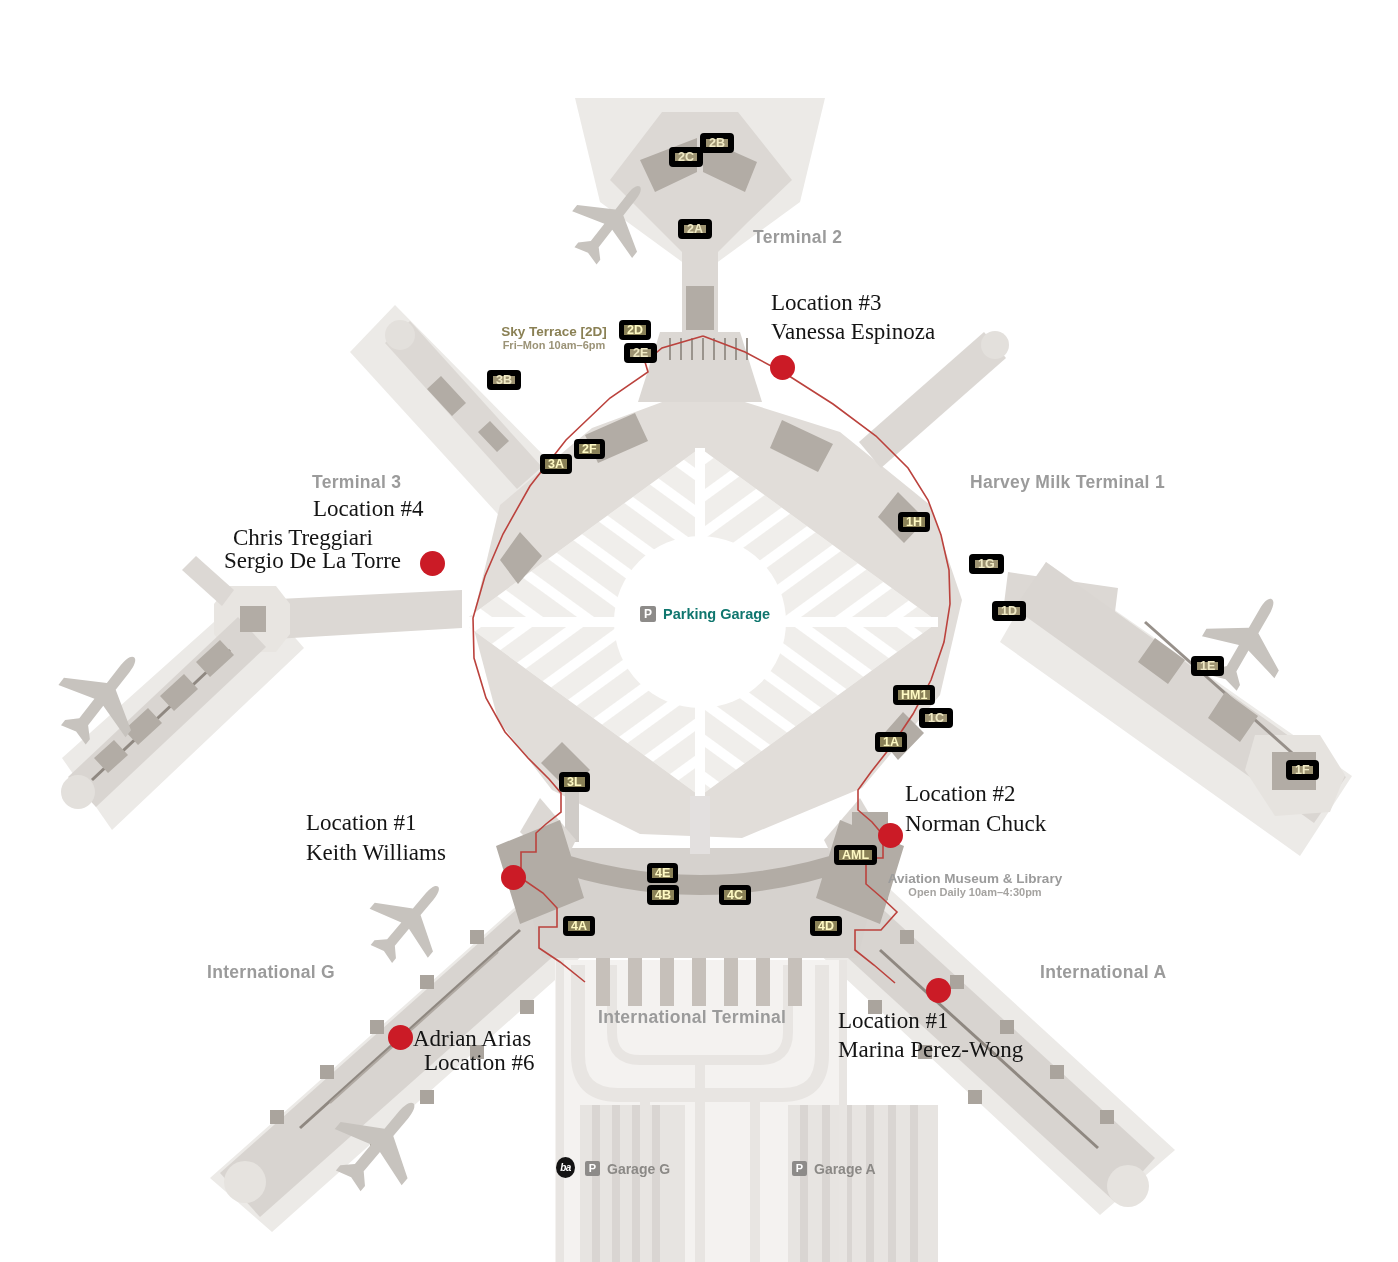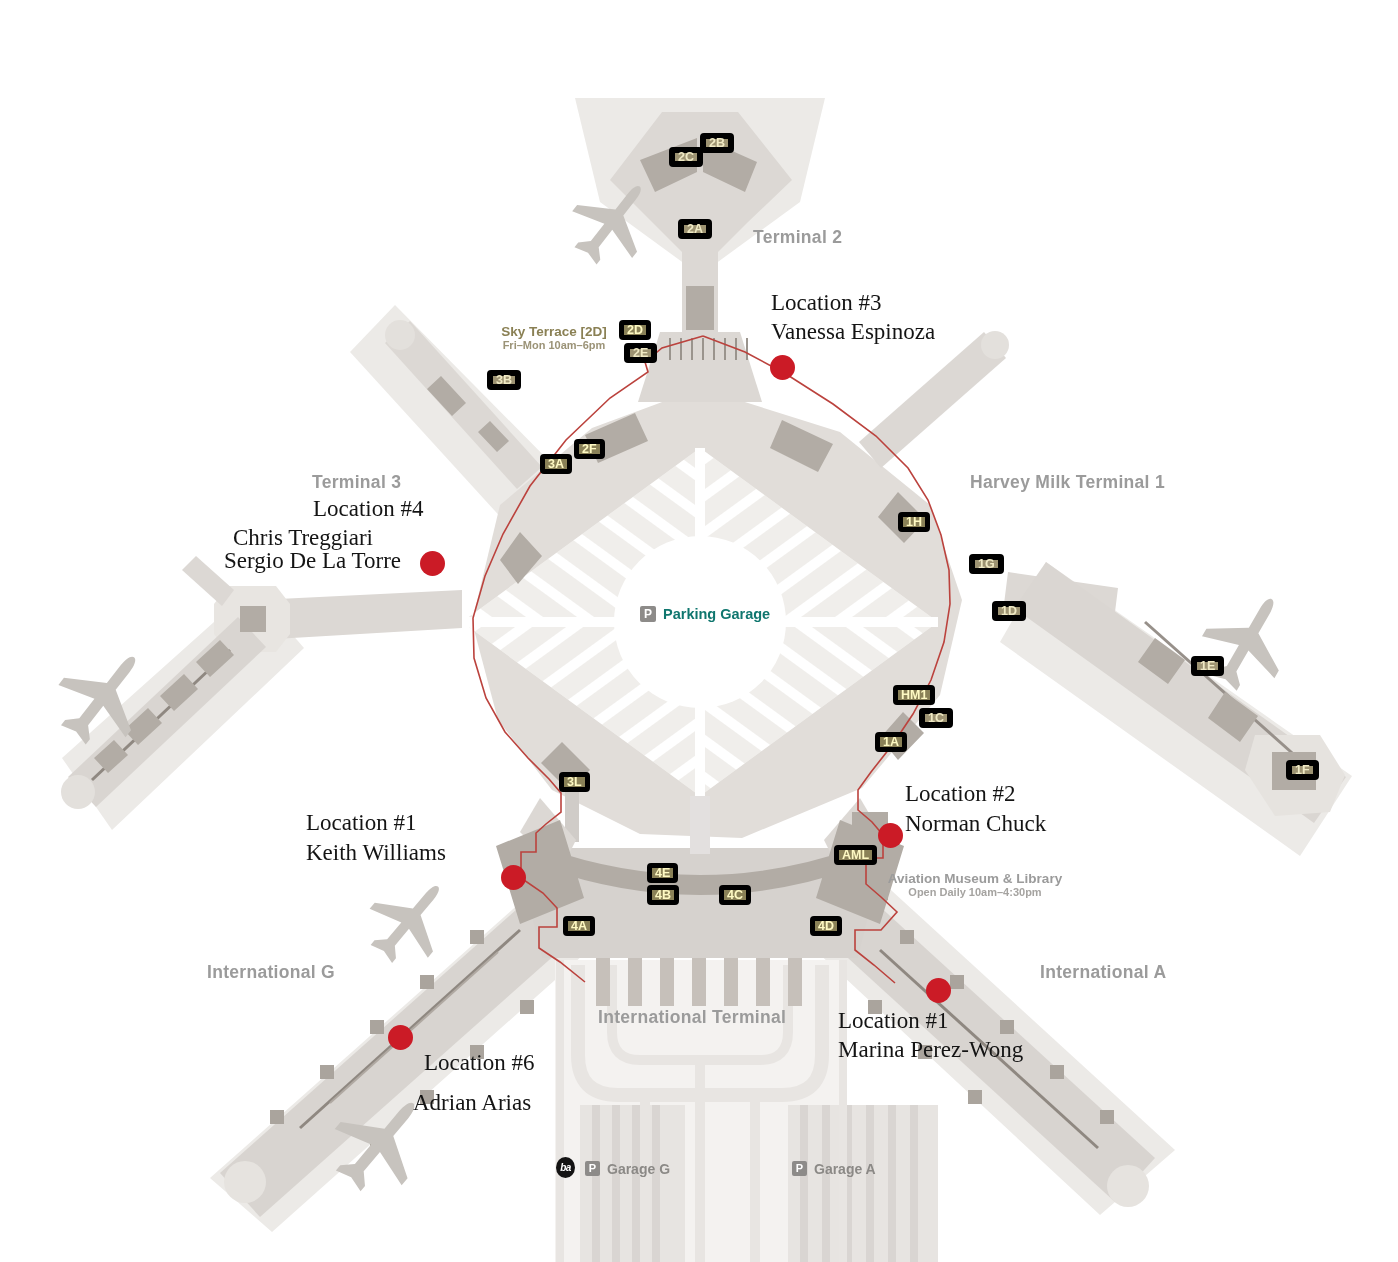--- a/index.html
+++ b/index.html
@@ -261,21 +261,21 @@
   <div class="lbl-serif" style="left:771px;top:319px">Vanessa Espinoza</div>
 
   <div class="lbl-serif" style="left:313px;top:496px">Location #4</div>
   <div class="lbl-serif" style="left:233px;top:525px">Chris Treggiari</div>
   <div class="lbl-serif" style="left:224px;top:548px">Sergio De La Torre</div>
 
   <div class="lbl-serif" style="left:306px;top:810px">Location #1</div>
   <div class="lbl-serif" style="left:306px;top:840px">Keith Williams</div>
 
   <div class="lbl-serif" style="left:424px;top:1050px">Location #6</div>
-  <div class="lbl-serif" style="left:413px;top:1090px">Adrian Arias</div>
+  <div class="lbl-serif" style="left:413px;top:1026px">Adrian Arias</div>
 
   <div class="chip chip-red" style="left:700px;top:133px">2B</div>
   <div class="chip chip-red" style="left:669px;top:147px">2C</div>
   <div class="chip chip-red" style="left:678px;top:219px">2A</div>
   <div class="chip chip-olive" style="left:619px;top:320px">2D</div>
   <div class="chip chip-red" style="left:624px;top:343px">2E</div>
   <div class="chip chip-red" style="left:487px;top:370px">3B</div>
   <div class="chip chip-olive" style="left:574px;top:439px">2F</div>
   <div class="chip chip-olive" style="left:540px;top:454px">3A</div>
   <div class="chip chip-olive" style="left:898px;top:512px">1H</div>

